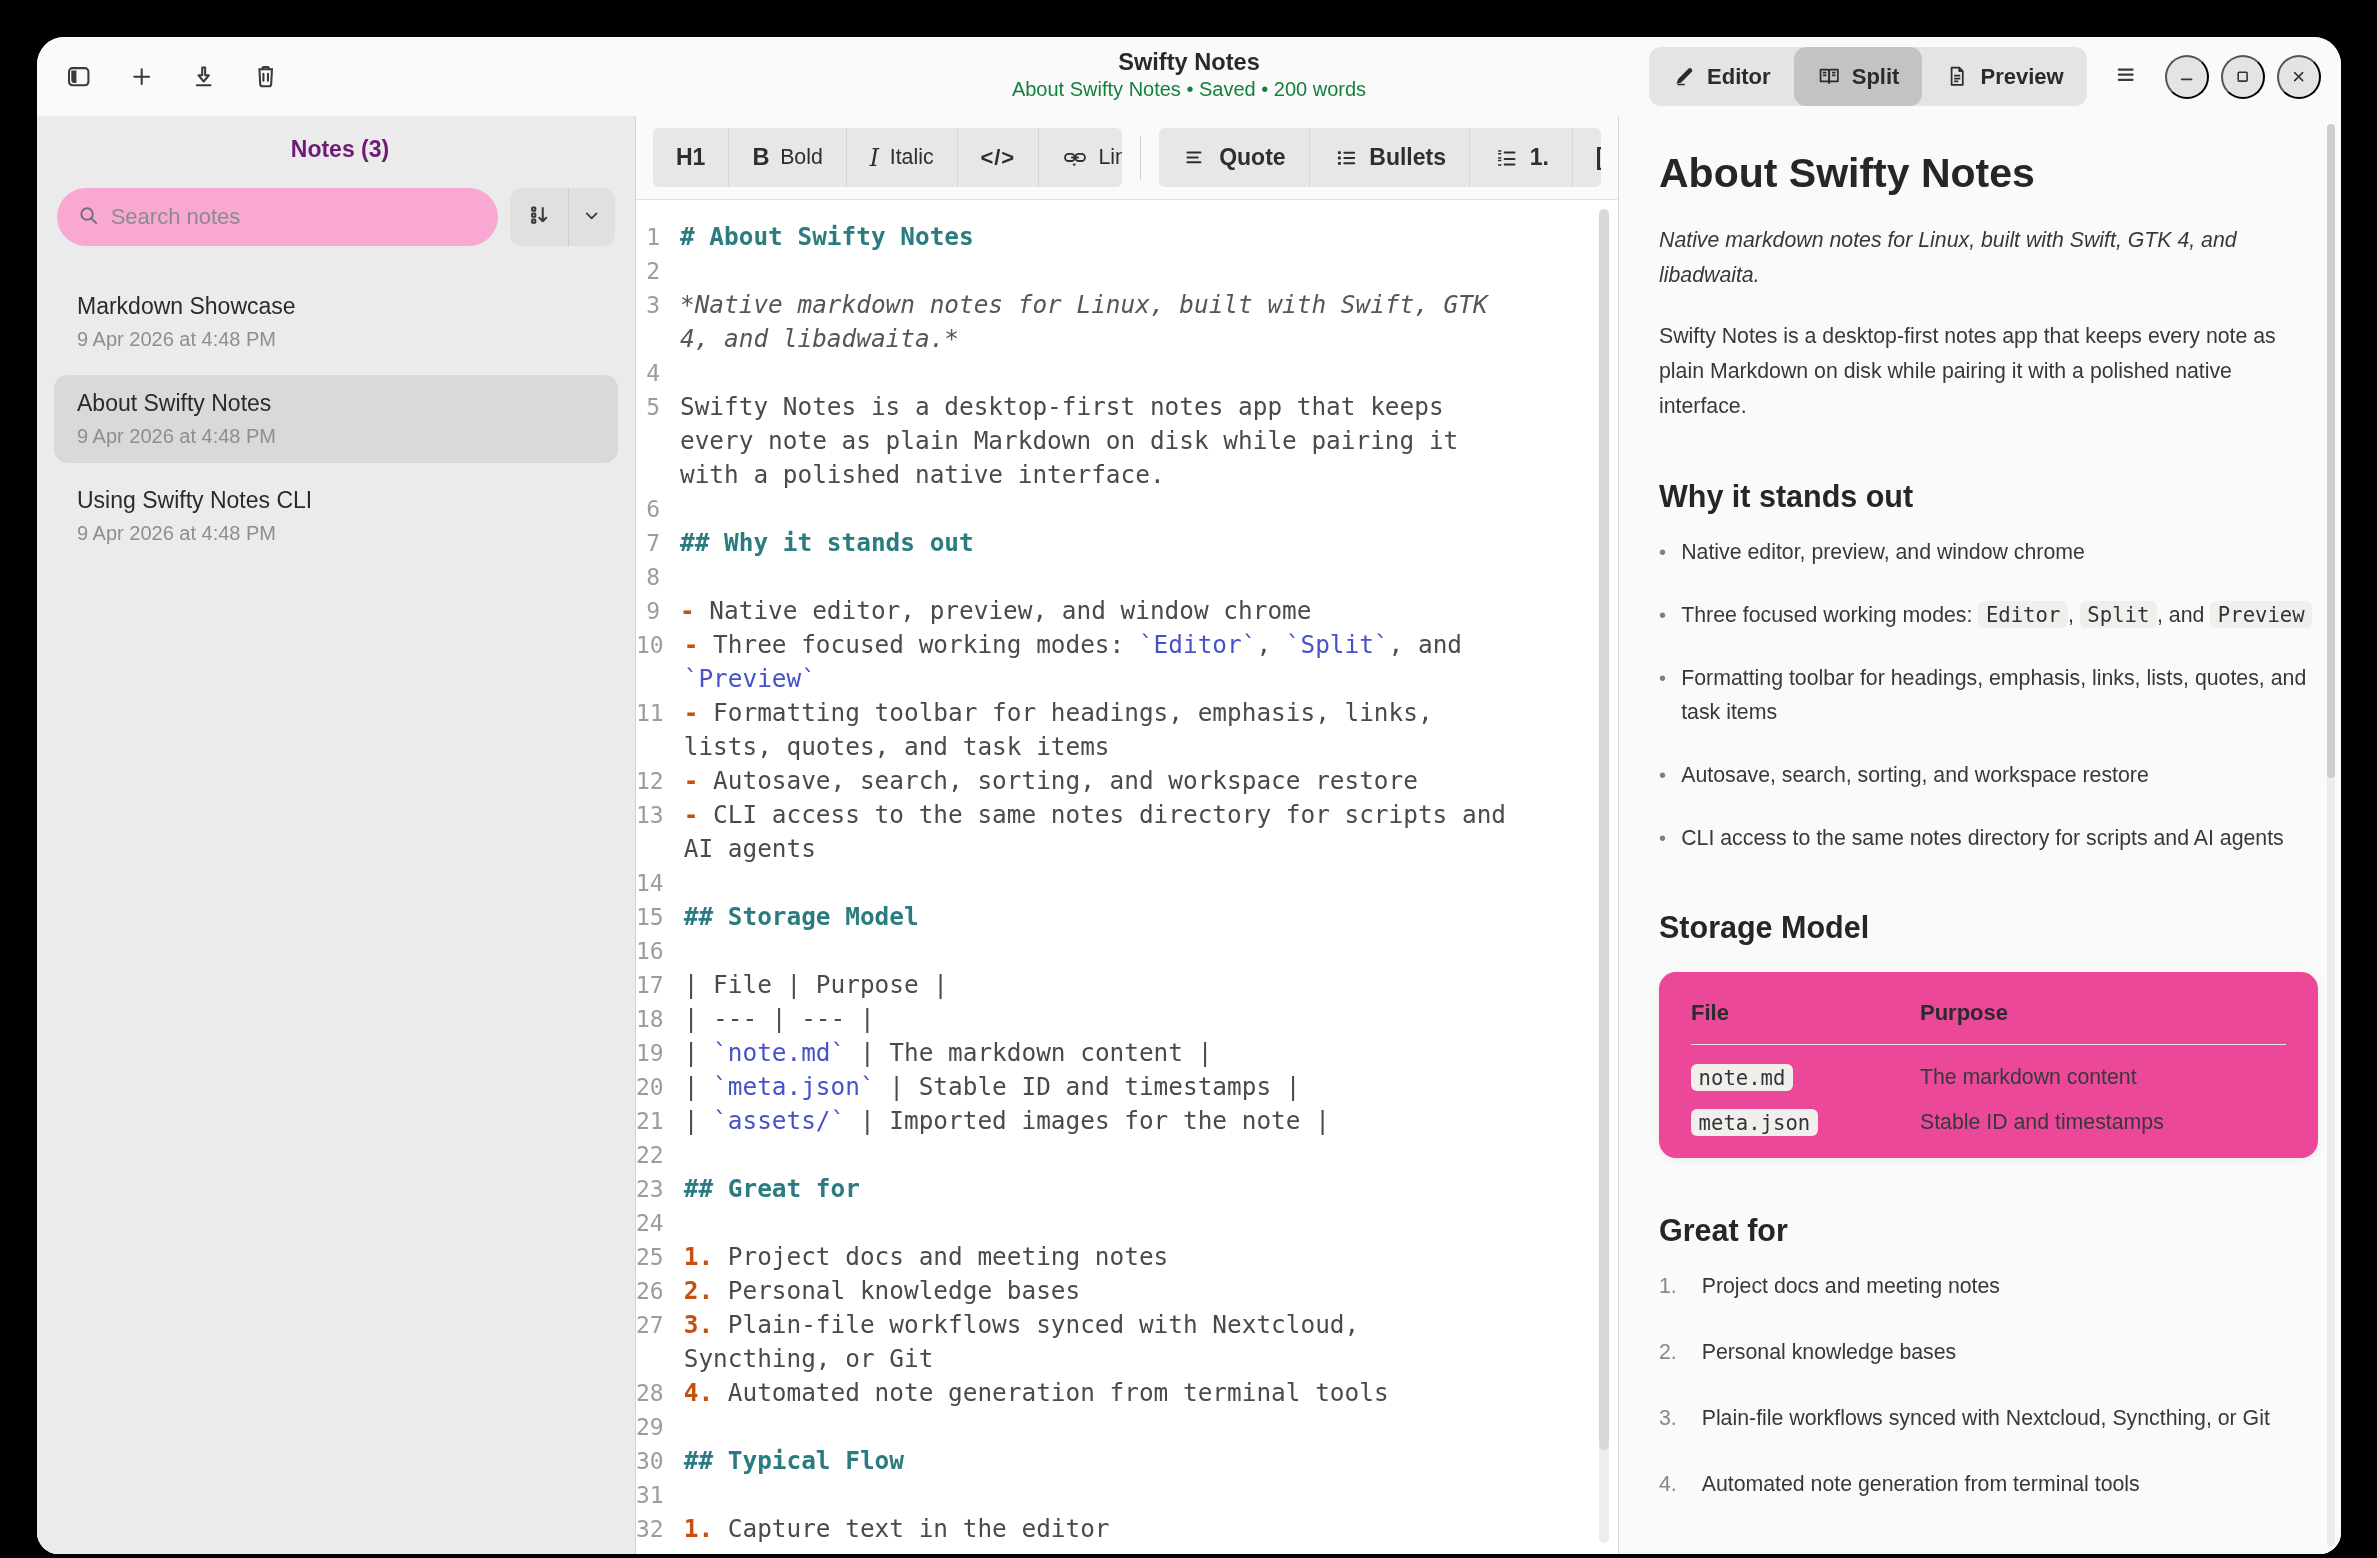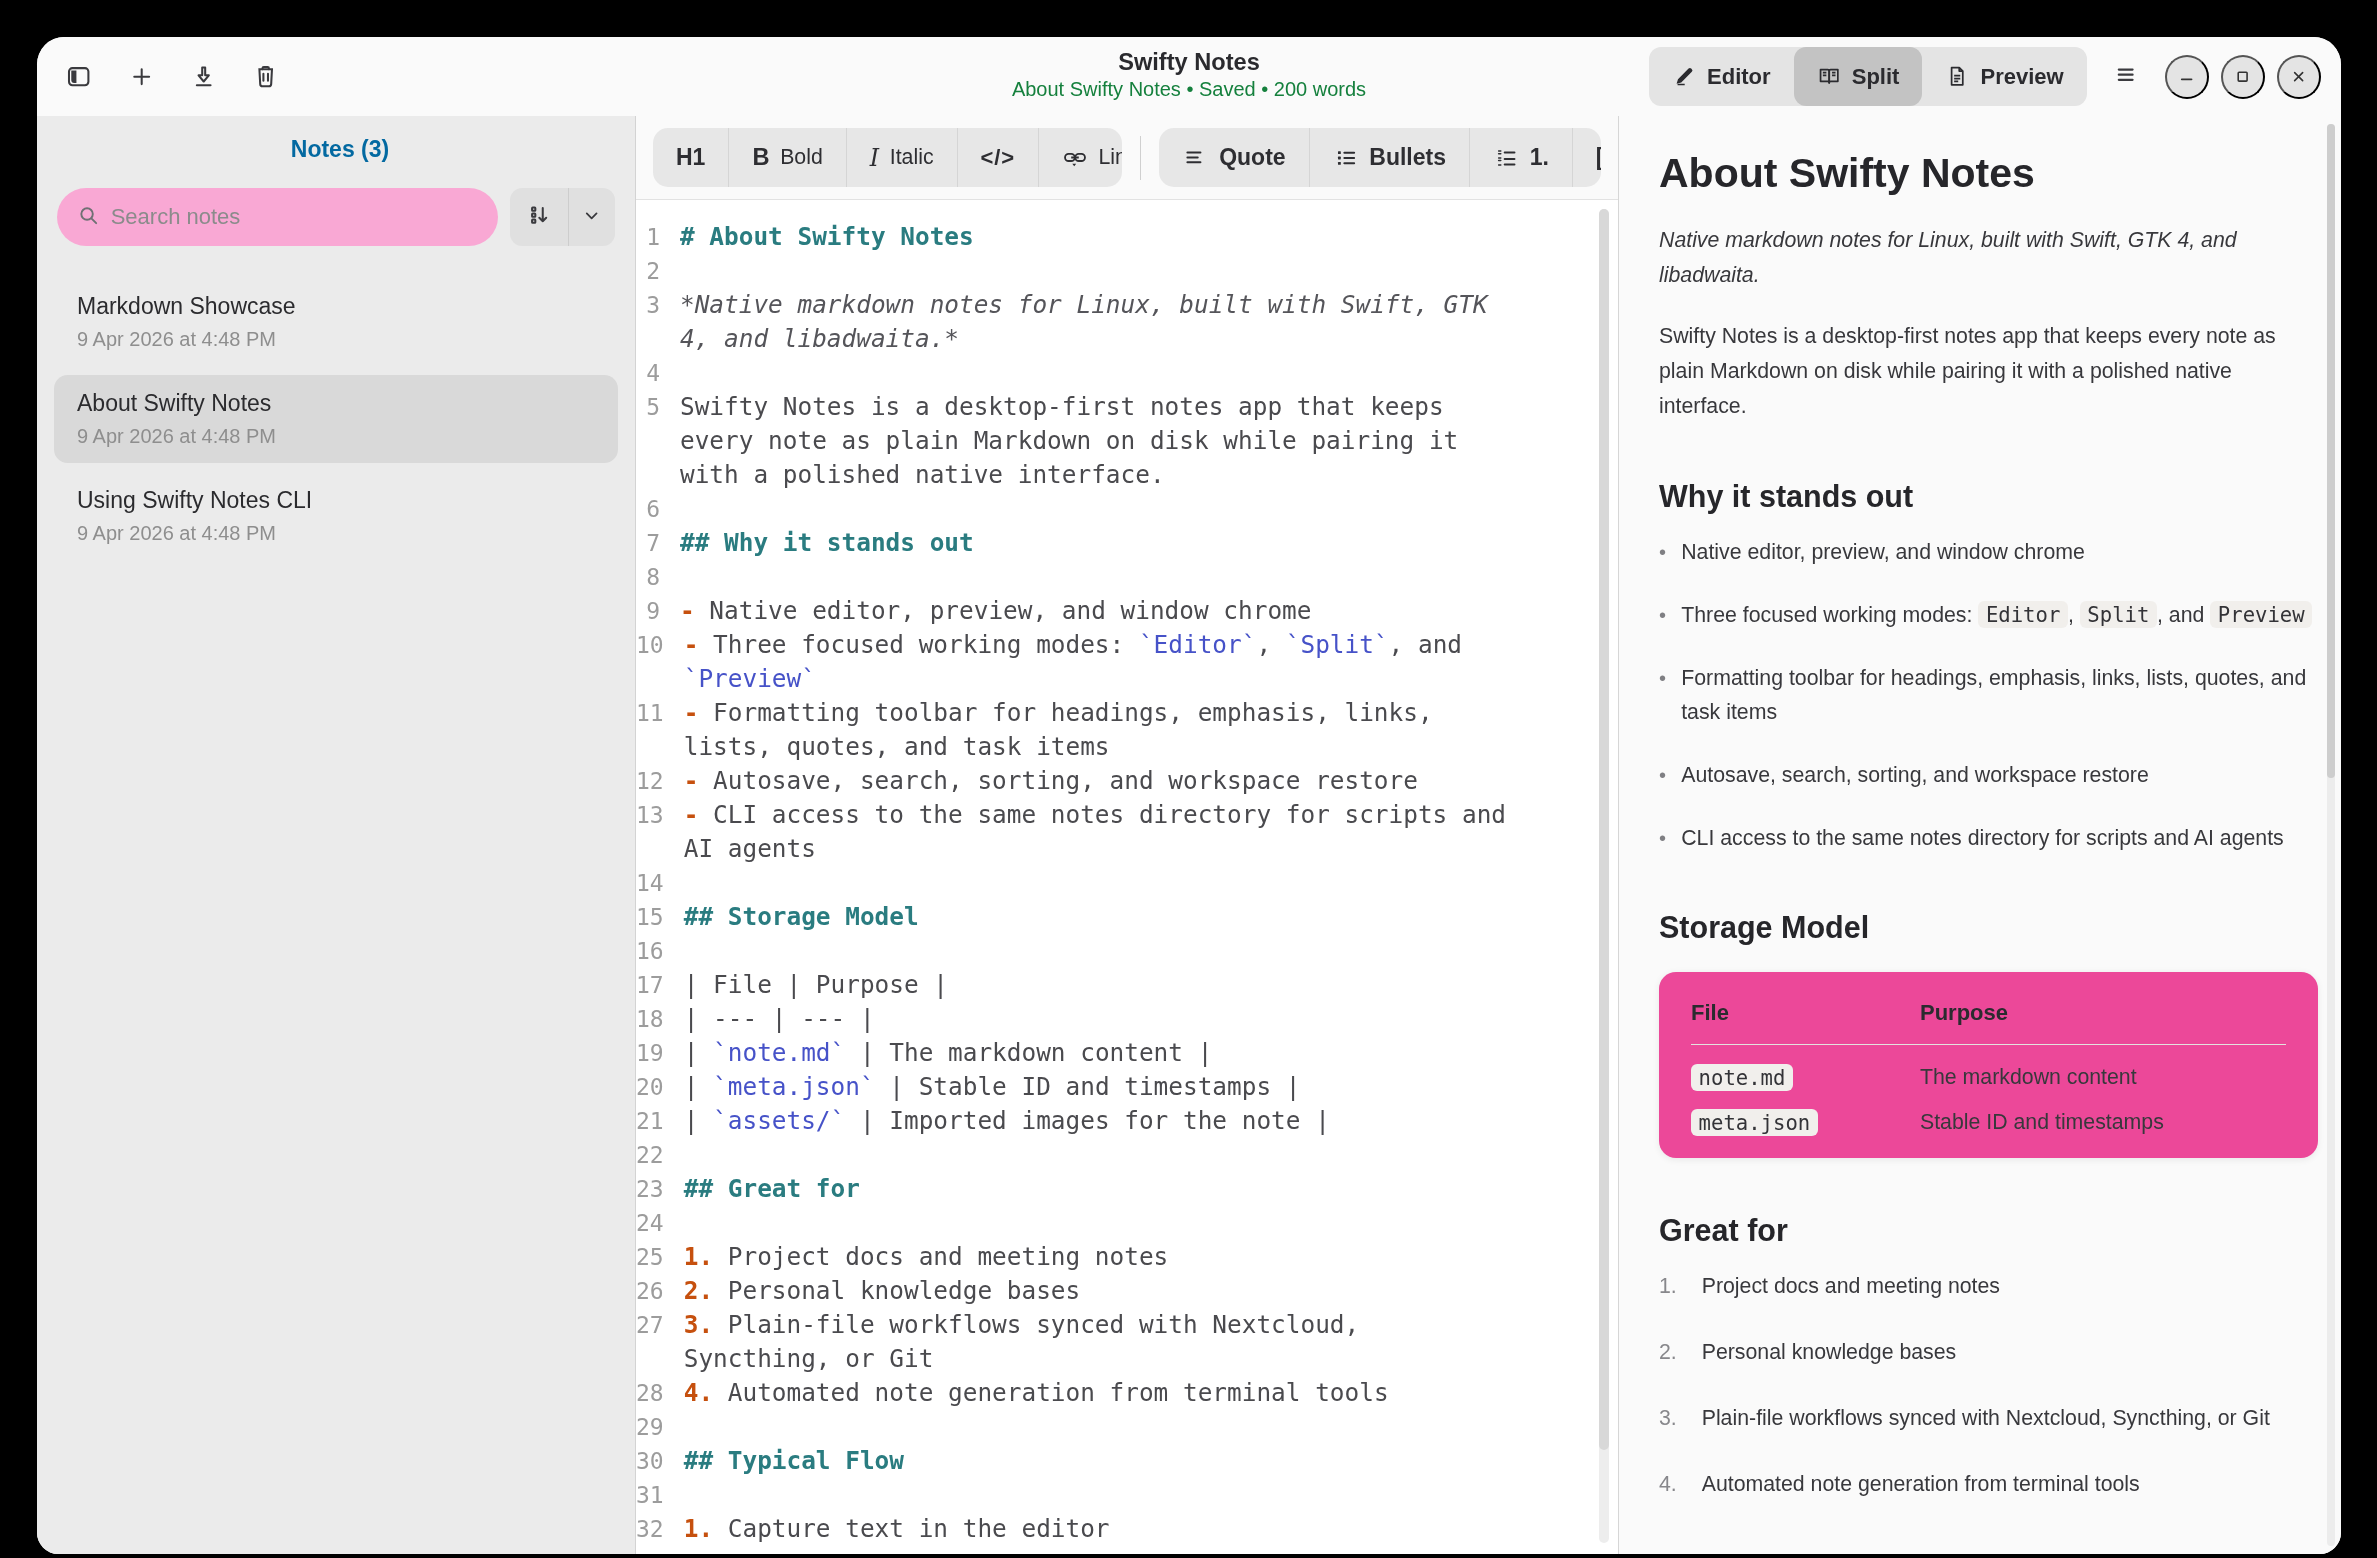--- a/index.html
+++ b/index.html
@@ -33,21 +33,21 @@
     display:grid; place-items:center; color:#333; }
   .winctl svg { width:21.3px; height:21.3px; }
 
   
   .app-body { flex:1; min-height:0; display:flex; }
 
   
   .sidebar { width:599px; flex:none; background:#ebebeb;
     border-right:0.8px solid #d3d3d3; display:flex; flex-direction:column; }
   .sb-header { height:66px; display:grid; place-items:center; font-size:23px;
-    font-weight:700; color:#0369a1;margin-left:8px; }
+    font-weight:700; color:#701a75;margin-left:8px; }
   .sb-search-row { display:flex; align-items:center; gap:12.2px; padding:6.1px 20px 0; }
   .search { flex:1; height:58px; border-radius:29px; background:#f9a8d4;
     display:flex; align-items:center; gap:10.7px; padding:0 20px; color:#707074; }
   .search svg { width:23px; height:23px; flex:none; }
   .search input { flex:1; min-width:0; background:transparent; border:none; outline:none;
     font-family:"Liberation Sans", sans-serif; font-size:22px; color:#3c3c40; }
   .search input::placeholder { color:#8b8b8b; }
   .sortbtn { height:58px; border-radius:12.2px; background:#e0e0e0; display:flex;
     overflow:hidden; flex:none; }
   .sort-half { width:58px; display:grid; place-items:center; color:#3a3a3e; }
@@ -58,21 +58,21 @@
   .note { padding:15.2px 23px; border-radius:13.7px; }
   .note.selected { background:#d9d9d9; }
   .note-title { font-size:23px; font-weight:500; color:#2b2b2e; }
   .note-date { font-size:20px; color:#8e8e8e; margin-top:7.6px; }
 
   
   .editor-pane { flex:1; min-width:0; background:#fff; display:flex;
     flex-direction:column; position:relative; }
   .toolbar { height:84px; flex:none; background:#fafafa; border-bottom:0.8px solid #e2e2e2;
     display:flex; align-items:center; padding:0 17px; gap:18.3px; }
-  .tgroup { display:flex; background:#e7e7e7; border-radius:15px; overflow:hidden; }
+  .tgroup { display:flex; background:#e7e7e7; border-radius:6px; overflow:hidden; }
   .tbtn { display:flex; align-items:center; gap:10.7px; padding:0 23px; height:59px;
     font-size:21.3px; color:#2e2e32; background:transparent; border:none;
     font-family:"Liberation Sans", sans-serif; }
   .tbtn + .tbtn { border-left:0.8px solid #d5d5d5; }
   .tbtn svg { width:26px; height:26px; }
   .tgroup.blocks .tbtn { font-weight:600; font-size:23px; }
   .g-h1 { font-weight:700; font-size:23px; }
   .g-b  { font-weight:800; font-size:23.6px; }
   .g-i  { font-family:"DejaVu Serif", serif; font-style:italic; font-size:23.6px; }
   .g-code { font-weight:600; font-size:22px; letter-spacing:0.8px; }

